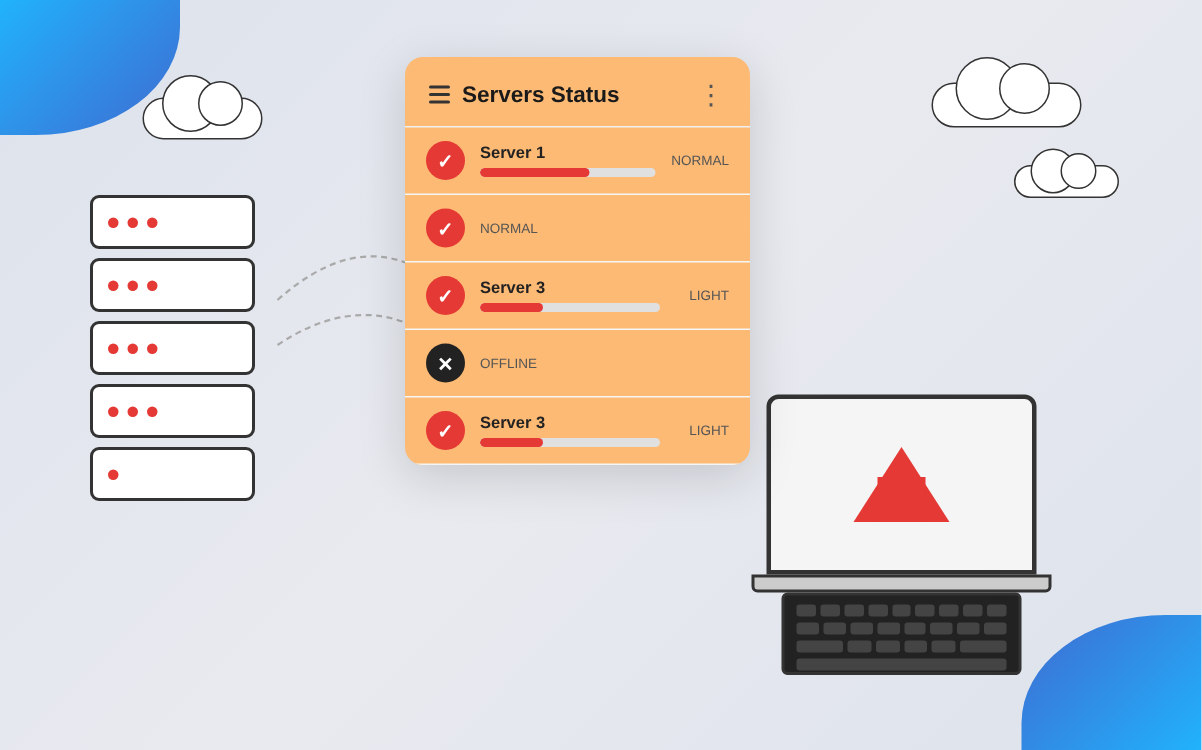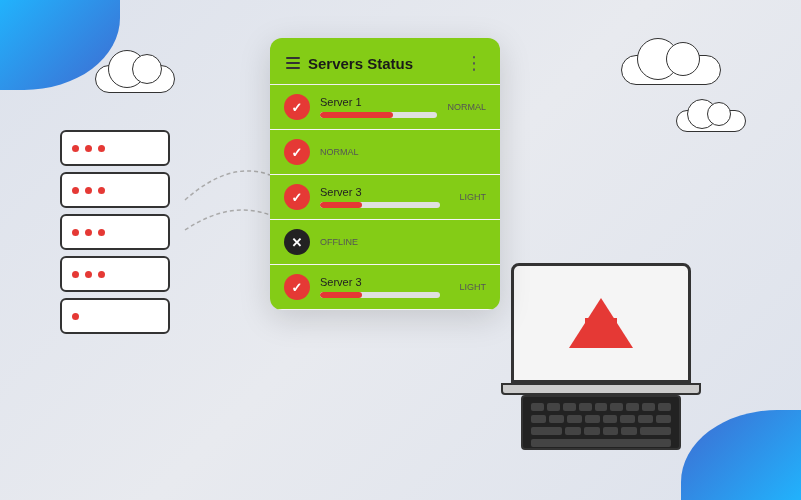--- a/index.html
+++ b/index.html
@@ -115,21 +115,21 @@
       border-radius: 50%;
       background: #e53935;
     }
 
     
     .card {
       position: absolute;
       left: 270px;
       top: 38px;
       width: 230px;
-      background: #84cc16;
+      background: #fdba74;
       border-radius: 12px;
       box-shadow: 0 8px 32px rgba(0,0,0,0.15);
       overflow: hidden;
       z-index: 10;
     }
 
     .card-header {
       display: flex;
       align-items: center;
       justify-content: space-between;
@@ -196,21 +196,21 @@
       background: #222;
       color: white;
     }
 
     .server-info {
       flex: 1;
     }
 
     .server-name {
       font-size: 11px;
-      font-weight: 400;
+      font-weight: 700;
       color: #222;
       margin-bottom: 4px;
     }
 
     .progress-bar-bg {
       height: 6px;
       background: #e0e0e0;
       border-radius: 3px;
       overflow: hidden;
     }

